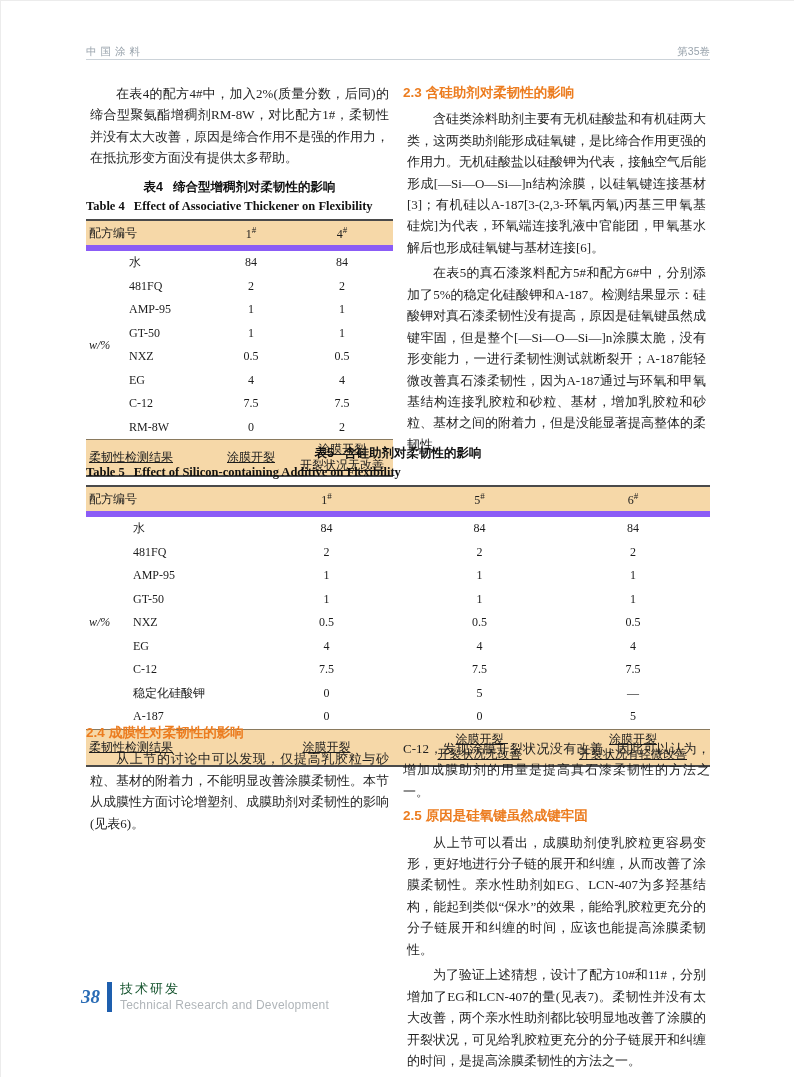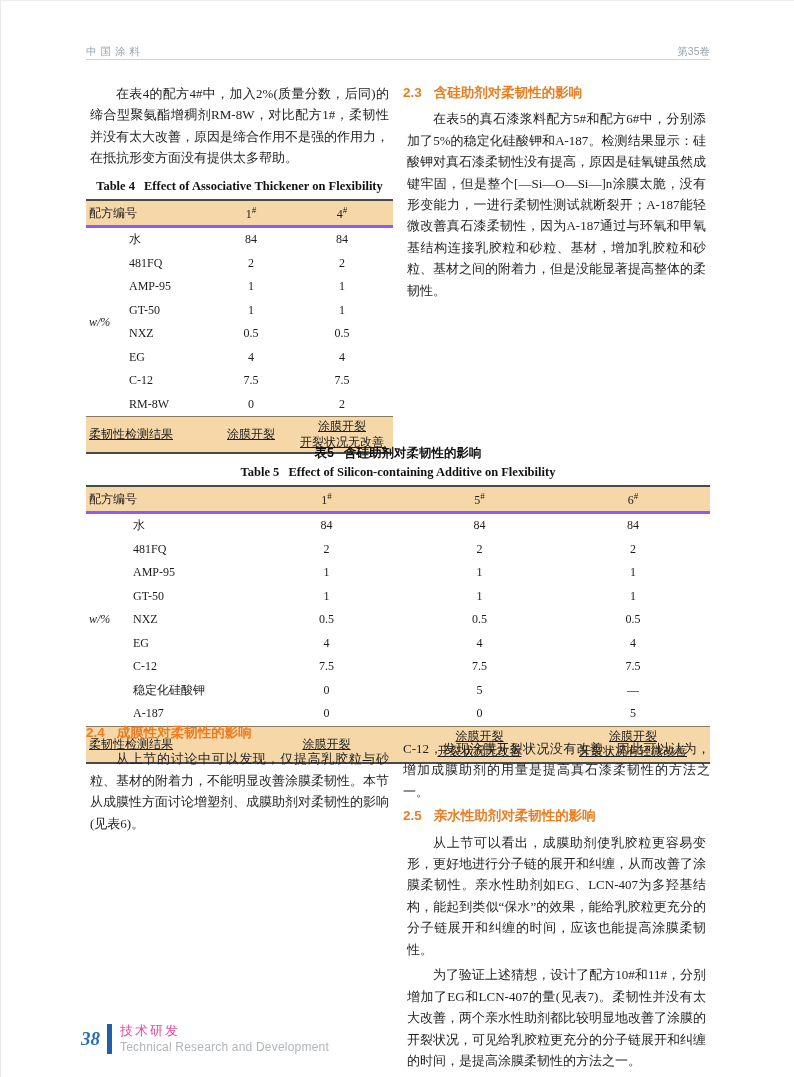--- a/index.html
+++ b/index.html
@@ -23,64 +23,64 @@
   .righttop{left:402px;top:78px;}
   .leftbottom{left:85px;top:718px;}
   .rightbottom{left:402px;top:737px;}
   p.para{margin:4px;text-indent:2em;}
   p.cont{margin:0;text-indent:0;}
   .secheading{
     font-family:"Liberation Sans","DejaVu Sans",sans-serif;
     font-weight:bold;font-size:13.5px;color:#ec7c1f;
     margin:3px 0 3px 0;text-align:left;
   }
-  .secheading .secnum{margin-right:12px;}
+  .secheading .secnum{margin-right:4px;}
   
   .tblwrap{position:absolute;}
   .t4wrap{left:85px;top:178px;width:307px;}
   .t5wrap{left:85px;top:444px;width:624px;}
   .tbl-title-zh{
     font-family:"Liberation Sans","DejaVu Sans",sans-serif;
     font-weight:bold;font-size:12.5px;text-align:center;margin:0 0 3px 0;color:#111;
   }
   .tbl-title-zh .tno{margin-right:10px;}
   .tbl-title-en{
     font-family:"Liberation Serif","DejaVu Serif",serif;
-    font-weight:bold;font-size:12.5px;text-align:center;margin:0 0 5px 0;color:#111;
+    font-weight:bold;font-size:12.5px;margin:0 0 5px 0;color:#111;
   }
   .tbl-title-en .tno{margin-right:9px;}
   table.tbl{
     width:100%;border-collapse:collapse;table-layout:fixed;
     border-top:2px solid #4a4a4a;border-bottom:2px solid #4a4a4a;
     font-size:12px;color:#1c1c1c;
   }
   table.tbl th,table.tbl td{padding:2px 3px;font-weight:normal;vertical-align:middle;}
   tr.band{background:#f6d8a8;}
-  tr.headrow{border-bottom:3px solid #8b5cf6;}
+  tr.headrow{border-bottom:6px solid #8b5cf6;}
   tr.headrow th{height:20px;}
   tr.resultrow{border-top:1px solid #8a7a5e;text-decoration:underline;}
   tr.resultrow td{height:32px;}
   .cell-l{text-align:left;padding-left:6px;}
   .cell-c{text-align:center;}
   td.grp{font-style:italic;text-align:left;padding-left:4px;
          font-family:"Liberation Serif","DejaVu Serif",serif;}
   td.nm{text-align:left;padding-left:4px;}
   table.tbl tbody td{height:19.5px;}
   .twoLine{line-height:1.3;}
   sup.hash{font-size:9px;}
   
-  .footer{position:absolute;left:78px;top:1022px;display:flex;align-items:center;}
+  .footer{position:absolute;left:78px;top:980px;display:flex;align-items:center;}
   .pgnum{
     font-family:"Liberation Serif","DejaVu Serif",serif;font-style:italic;font-weight:bold;
     font-size:19px;color:#2a6cb5;padding:0 7px 0 2px;
   }
   .vbar{width:5px;height:30px;background:#1e5fae;margin-right:8px;}
   .dept-zh{
     font-family:"Liberation Sans","DejaVu Sans",sans-serif;
-    font-size:13px;color:#ec4899;letter-spacing:2px;line-height:1.2;
+    font-size:13px;color:#14532d;letter-spacing:2px;line-height:1.2;
   }
   .dept-en{
     font-family:Liberation Sans, sans-serif;
     font-size:12px;color:#b0b5b9;letter-spacing:0.2px;line-height:1.4;
   }
 </style>
 </head>
 <body>
 
 <div class="page">
@@ -91,24 +91,28 @@
   </div>
 
   <div class="colblock lefttop">
     <p class="para">在表4的配方4#中，加入2%(质量分数，后同)的缔合型聚氨酯增稠剂RM-8W，对比配方1#，柔韧性并没有太大改善，原因是缔合作用不是强的作用力，在抵抗形变方面没有提供太多帮助。</p>
   </div>
 
   <div class="colblock righttop">
     <div class="secheading">
       <span class="secnum">2.3</span><span>含硅助剂对柔韧性的影响</span>
     </div>
+    <p class="para">含硅类涂料助剂主要有无机硅酸盐和有机硅两大类，这两类助剂能形成硅氧键，是比缔合作用更强的作用力。无机硅酸盐以硅酸钾为代表，接触空气后能形成[—Si—O—Si—]n结构涂膜，以硅氧键连接基材[3]；有机硅以A-187[3-(2,3-环氧丙氧)丙基三甲氧基硅烷]为代表，环氧端连接乳液中官能团，甲氧基水解后也形成硅氧键与基材连接[6]。</p>
     <p class="para">在表5的真石漆浆料配方5#和配方6#中，分别添加了5%的稳定化硅酸钾和A-187。检测结果显示：硅酸钾对真石漆柔韧性没有提高，原因是硅氧键虽然成键牢固，但是整个[—Si—O—Si—]n涂膜太脆，没有形变能力，一进行柔韧性测试就断裂开；A-187能轻微改善真石漆柔韧性，因为A-187通过与环氧和甲氧基结构连接乳胶粒和砂粒、基材，增加乳胶粒和砂粒、基材之间的附着力，但是没能显著提高整体的柔韧性。</p>
   </div>
 
   <div class="tblwrap t4wrap">
+    <div class="tbl-title-zh">
+      <span class="tno">表4</span><span>缔合型增稠剂对柔韧性的影响</span>
+    </div>
     <div class="tbl-title-en">
       <span class="tno">Table 4</span><span>Effect of Associative Thickener on Flexibility</span>
     </div>
     <table class="tbl">
       <colgroup>
           <col style="width:40px">
           <col style="width:85px">
           <col style="width:80px">
           <col style="width:102px">
         </colgroup>
@@ -271,21 +275,21 @@
   <div class="colblock leftbottom">
     <div class="secheading">
       <span class="secnum">2.4</span><span>成膜性对柔韧性的影响</span>
     </div>
     <p class="para">从上节的讨论中可以发现，仅提高乳胶粒与砂粒、基材的附着力，不能明显改善涂膜柔韧性。本节从成膜性方面讨论增塑剂、成膜助剂对柔韧性的影响(见表6)。</p>
   </div>
 
   <div class="colblock rightbottom">
     <p class="cont">C-12，发现涂膜开裂状况没有改善，因此可以认为，增加成膜助剂的用量是提高真石漆柔韧性的方法之一。</p>
     <div class="secheading">
-      <span class="secnum">2.5</span><span>亲水性助剂对柔韧性的影响</span>
+      <span class="secnum">2.5</span><span>原因是硅氧键虽然成键牢固</span>
     </div>
     <p class="para">从上节可以看出，成膜助剂使乳胶粒更容易变形，更好地进行分子链的展开和纠缠，从而改善了涂膜柔韧性。亲水性助剂如EG、LCN-407为多羟基结构，能起到类似“保水”的效果，能给乳胶粒更充分的分子链展开和纠缠的时间，应该也能提高涂膜柔韧性。</p>
     <p class="para">为了验证上述猜想，设计了配方10#和11#，分别增加了EG和LCN-407的量(见表7)。柔韧性并没有太大改善，两个亲水性助剂都比较明显地改善了涂膜的开裂状况，可见给乳胶粒更充分的分子链展开和纠缠的时间，是提高涂膜柔韧性的方法之一。</p>
   </div>
 
   <div class="footer">
     <span class="pgnum">38</span>
     <span class="vbar"></span>
     <span class="dept">
       <div class="dept-zh">技术研发</div>

